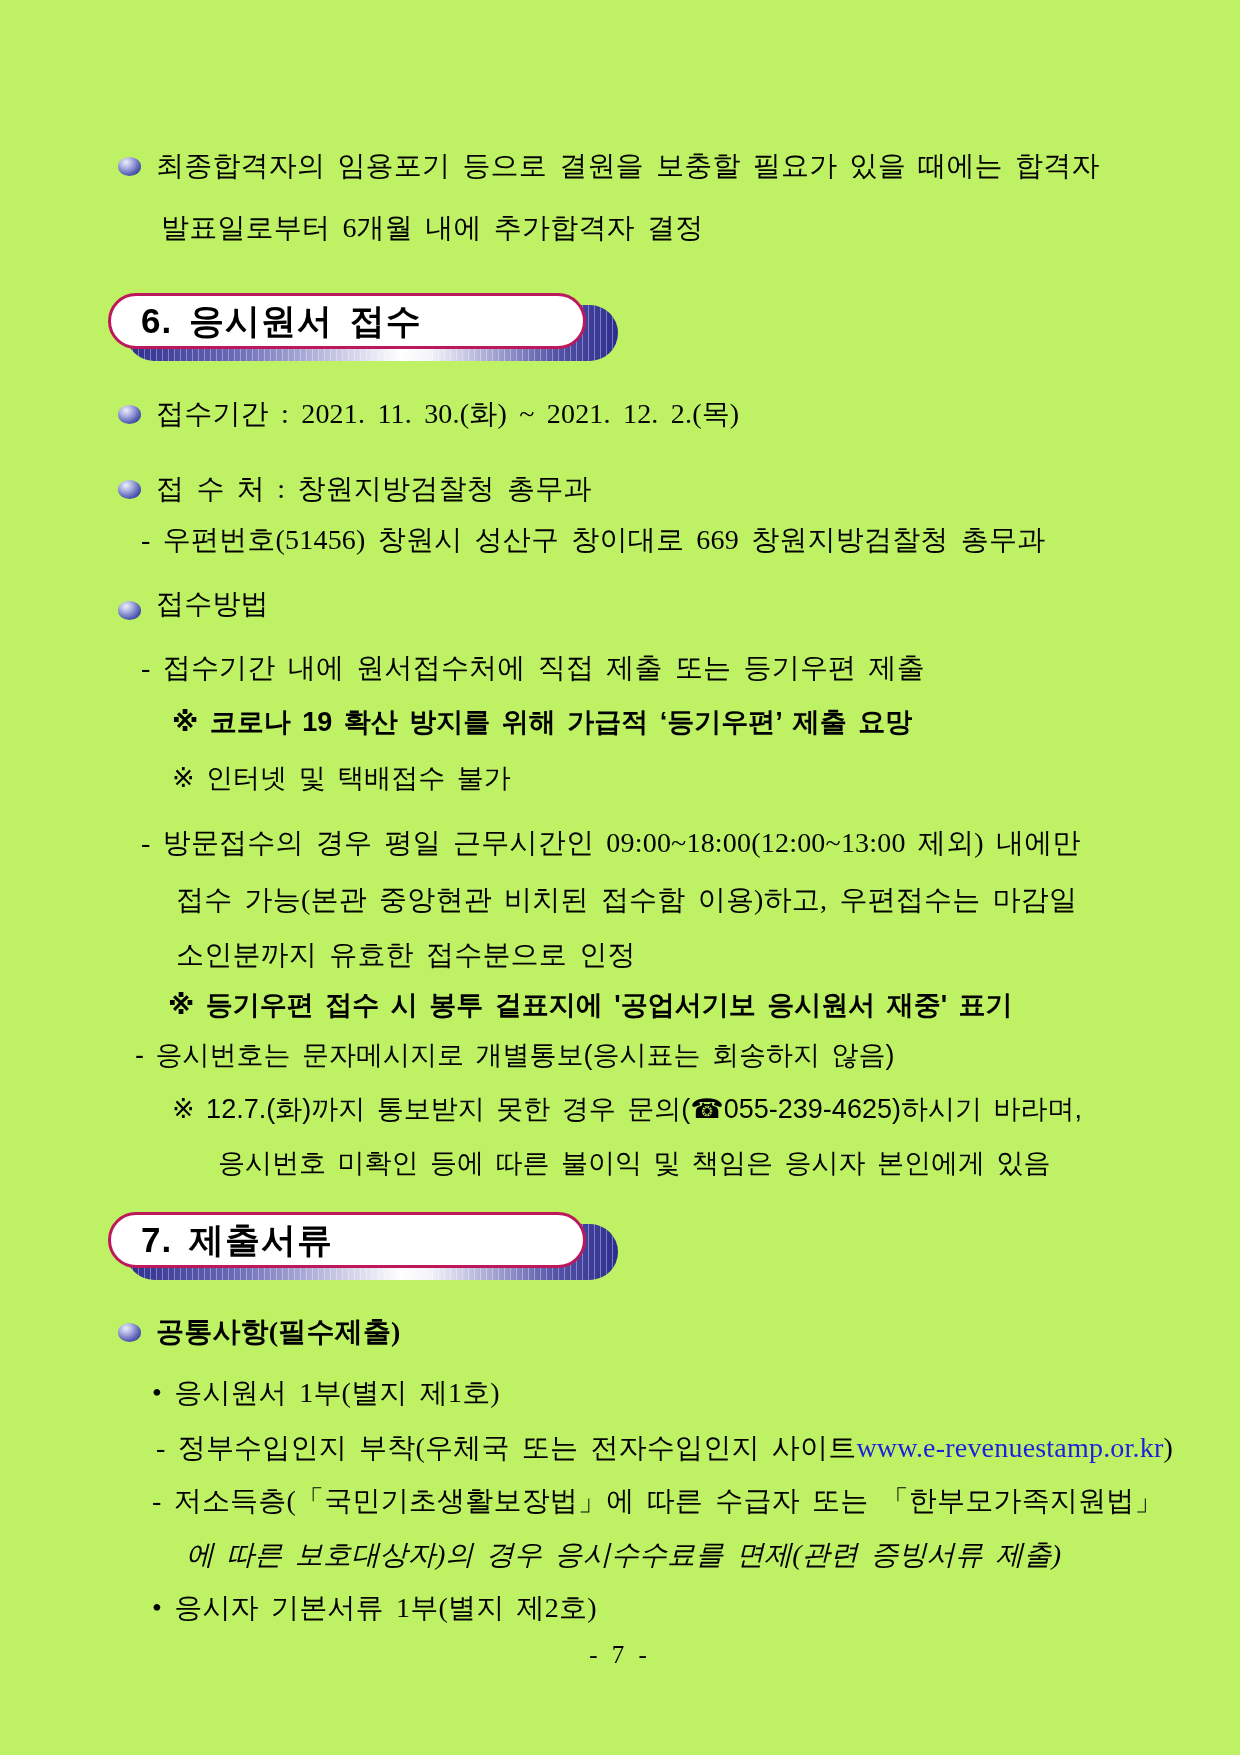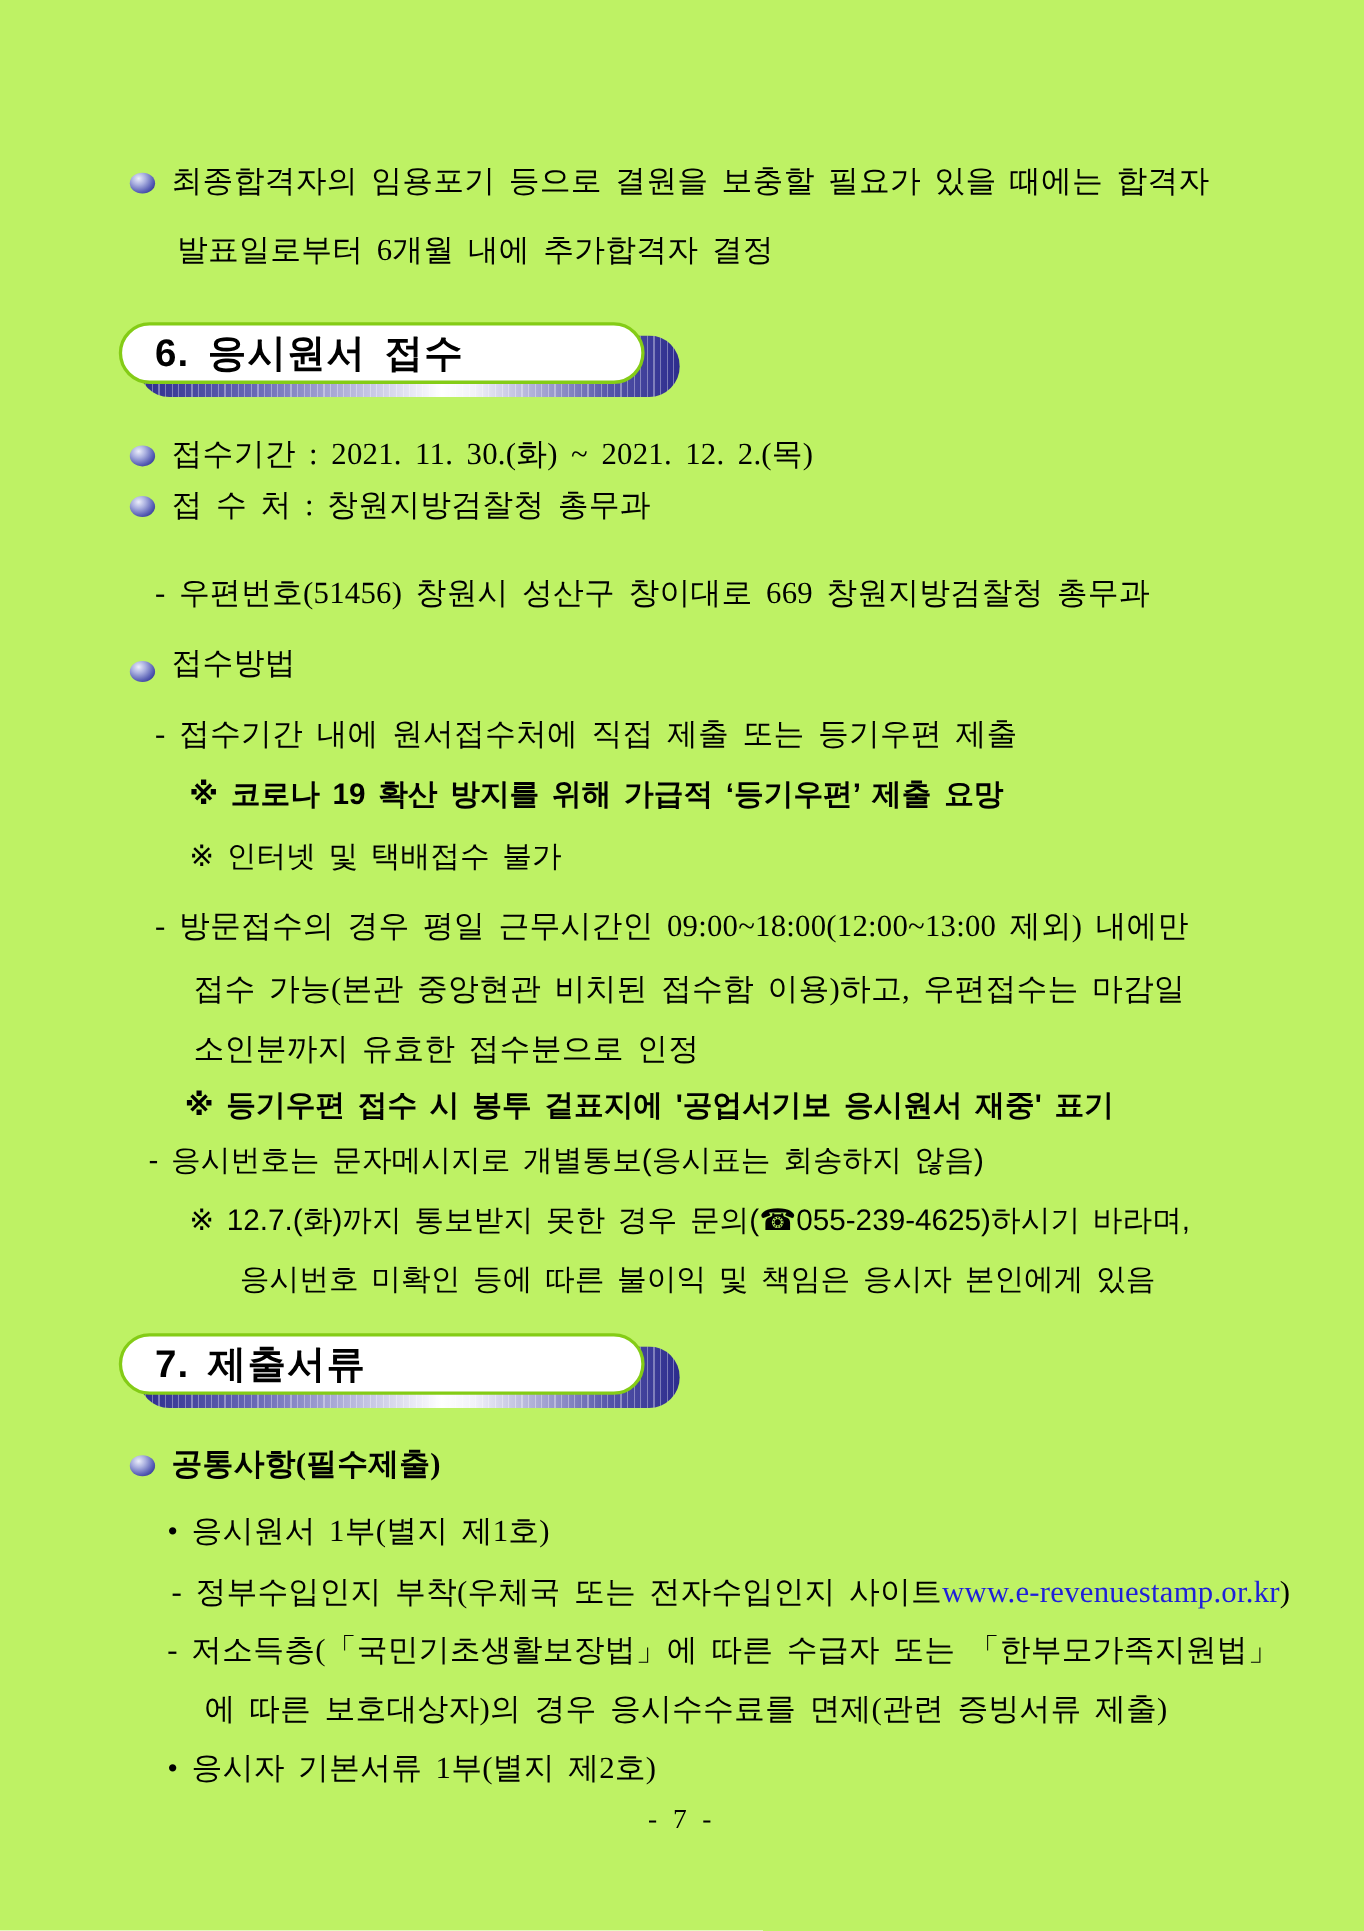--- a/index.html
+++ b/index.html
@@ -34,21 +34,21 @@
     position:absolute;left:18px;top:12px;
     width:calc(100% + 14px);height:100%;
     border-radius:34px;
     background-image:
       repeating-linear-gradient(90deg, rgba(255,255,255,0.35) 0 1px, rgba(255,255,255,0) 1px 6px),
       linear-gradient(90deg,#2c2c8d 0%,#6a6ab7 22%,#c3c3e2 42%,#ffffff 56%,#f2f2f9 62%,#a9a9d4 74%,#5555a9 87%,#2c2c8d 100%);
   }
   .hd-box{
     position:absolute;inset:0;
     background:#ffffff;
-    border:3px solid #84cc16;
+    border:3px solid #be185d;
     border-radius:34px;
     display:flex;align-items:center;
     padding-left:30px;
     box-sizing:border-box;
     font-family:"Liberation Sans","DejaVu Sans",sans-serif;
     font-weight:700;font-size:35px;letter-spacing:1px;word-spacing:6px;
   }
   .link{color:#1f1fd9;}
   .pagenum{
     position:absolute;left:0;width:100%;top:1641px;
@@ -75,21 +75,21 @@
     <div class="hd-box">
       <span>6. 응시원서 접수</span>
     </div>
   </div>
 
   <div class="line serif" style="top:398px;left:118px;">
     <span class="sphere"></span>
     <span>접수기간 : 2021. 11. 30.(화) ~ 2021. 12. 2.(목)</span>
   </div>
 
-  <div class="line serif" style="top:444px;left:118px;">
+  <div class="line serif" style="top:473px;left:118px;">
     <span class="sphere"></span>
     <span>접 수 처 : 창원지방검찰청 총무과</span>
   </div>
 
   <div class="line serif" style="top:524px;left:141px;">
     <span>- 우편번호(51456) 창원시 성산구 창이대로 669 창원지방검찰청 총무과</span>
   </div>
 
   <div class="line serif" style="top:588px;left:118px;align-items:flex-end;">
     <span class="sphere"></span>
@@ -151,21 +151,21 @@
 
   <div class="line serif" style="top:1432px;left:156px;text-align:right;">
     <span>- 정부수입인지 부착(우체국 또는 전자수입인지 사이트 </span>
       <span class="link">www.e-revenuestamp.or.kr</span>
       <span>)</span>
   </div>
 
   <div class="line serif" style="top:1485px;left:152px;">
     <span>- 저소득층(「국민기초생활보장법」에 따른 수급자 또는 「한부모가족지원법」</span>
   </div>
-  <div class="line serif" style="top:1539px;left:186px;">
+  <div class="line serif" style="top:1539px;left:186px;font-style:italic;">
     <span>에 따른 보호대상자)의 경우 응시수수료를 면제(관련 증빙서류 제출)</span>
   </div>
 
   <div class="line serif" style="top:1592px;left:152px;">
     <span>• 응시자 기본서류 1부(별지 제2호)</span>
   </div>
 
   <div class="pagenum">- 7 -</div>
 
 </div>

